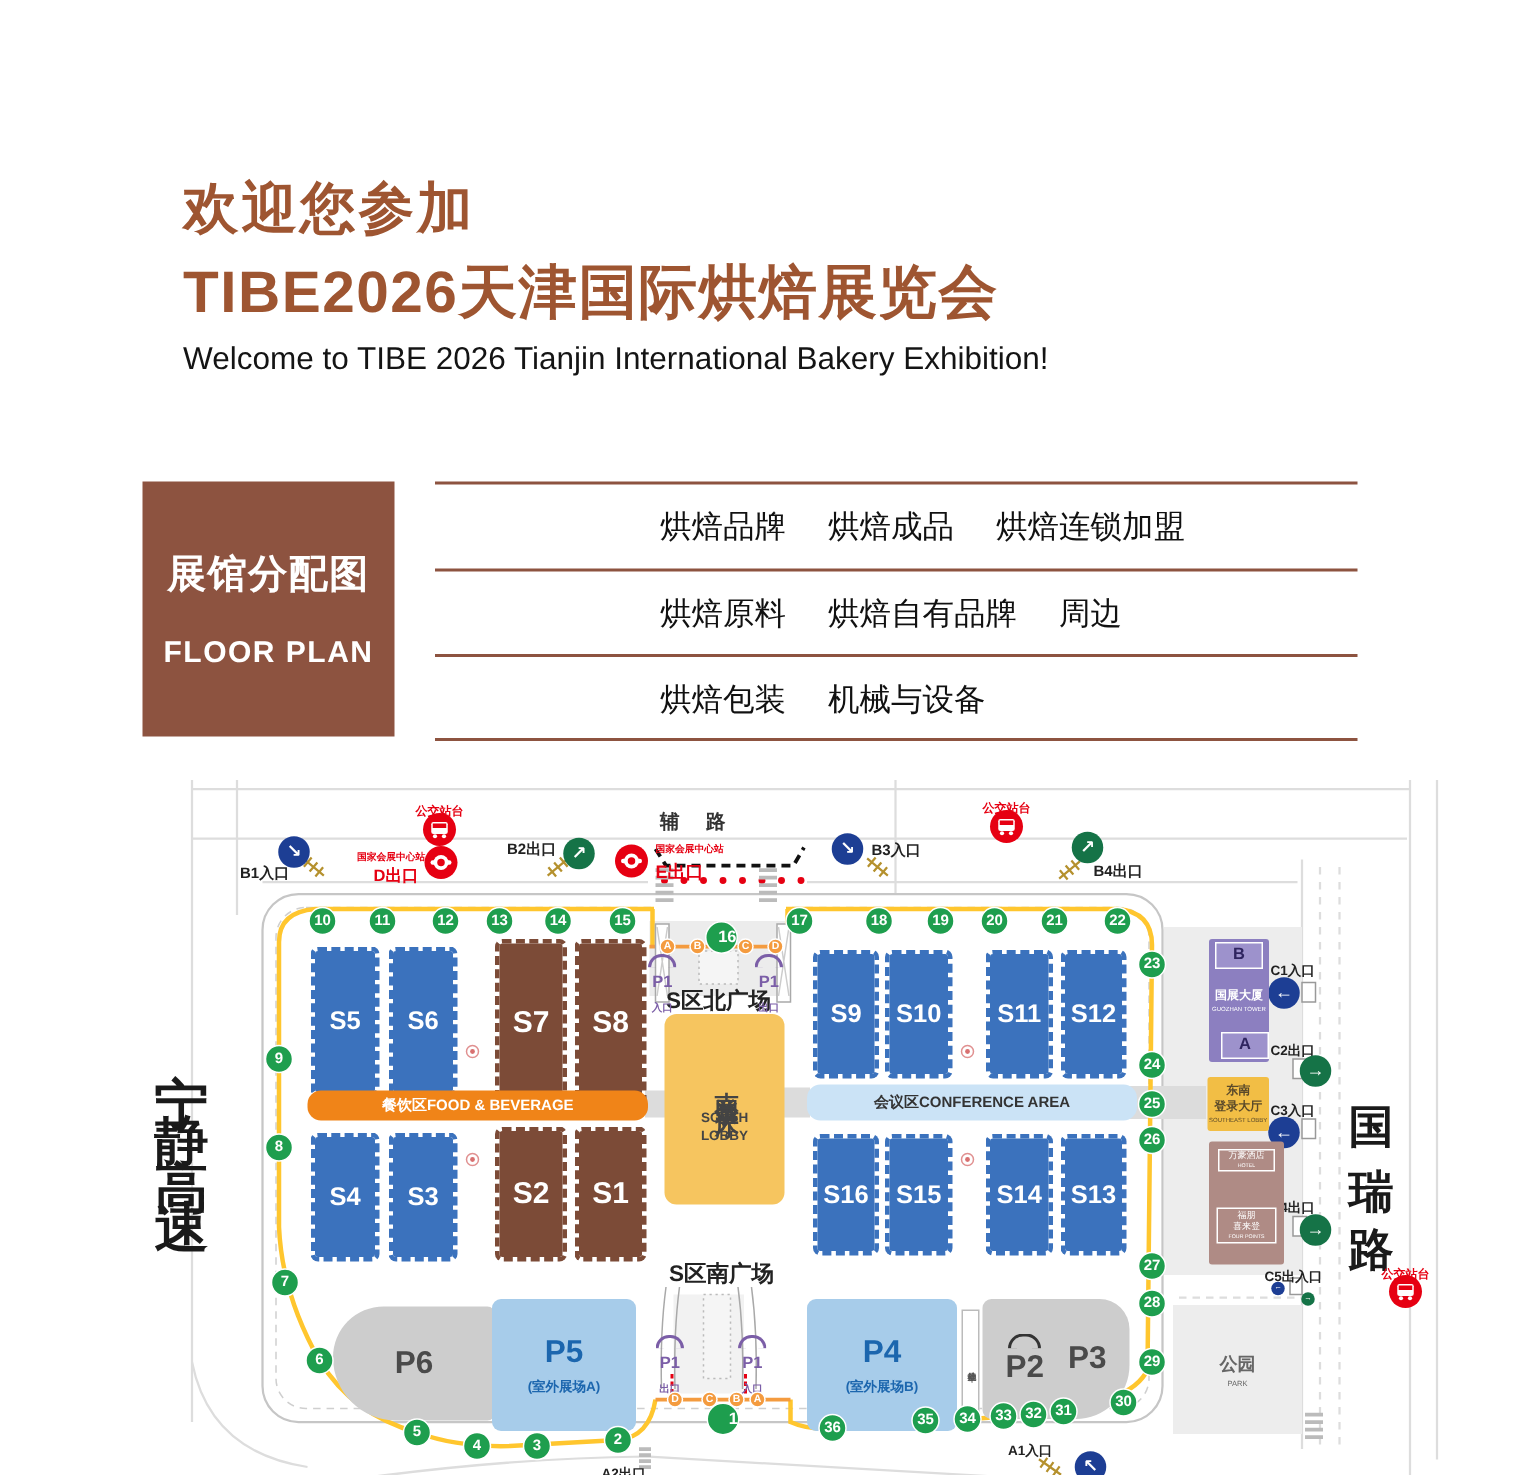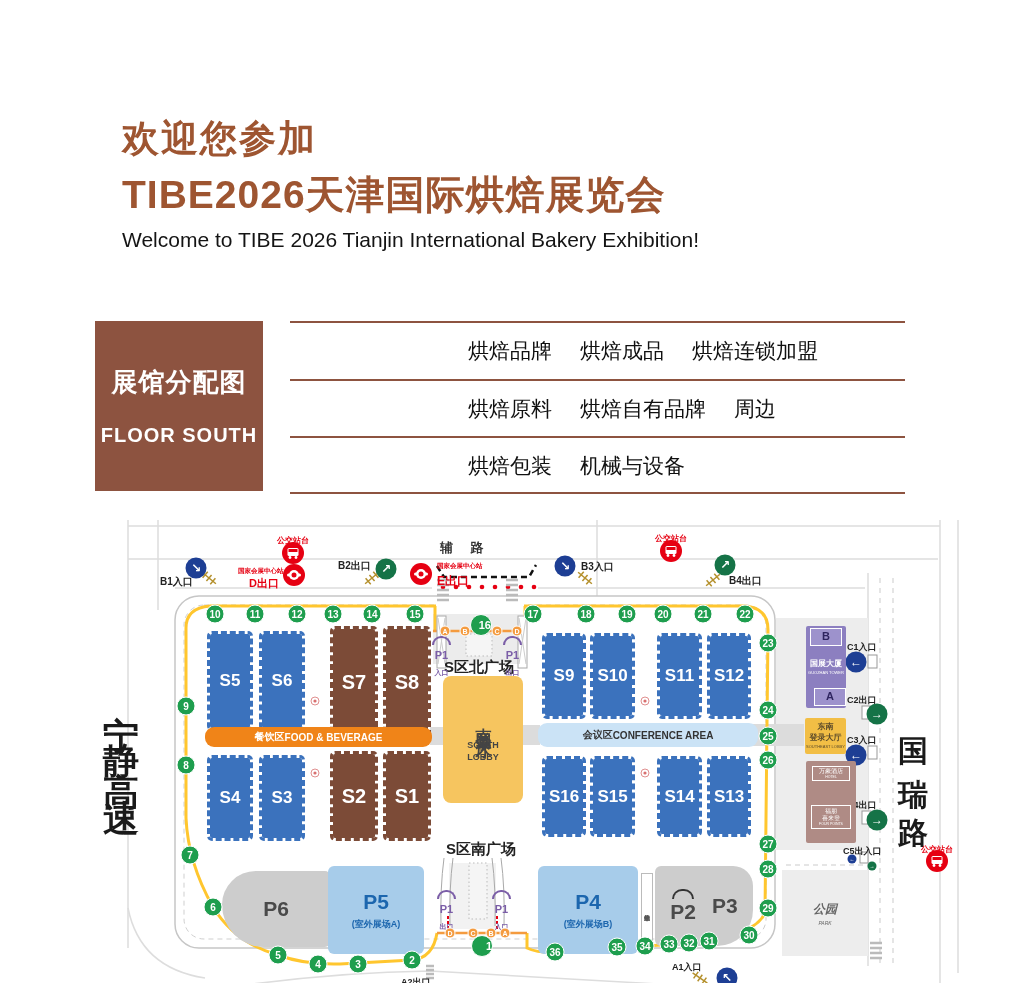--- a/index.html
+++ b/index.html
@@ -12,21 +12,21 @@
   .title1{left:122px;top:86px;font-size:37px;font-weight:900;color:#9E5531;letter-spacing:2px;}
   .title2{left:122px;top:140px;font-size:39px;font-weight:900;color:#9E5531;letter-spacing:1px;}
   .subtitle{left:122px;top:200px;font-size:21px;font-weight:500;color:#141414;}
 
   
   .legend-box{left:95px;top:293px;width:168px;height:170px;background:#8D5340;color:#fff;
               display:flex;flex-direction:column;justify-content:center;align-items:center;gap:24px;}
   .legend-box .zh{font-size:26px;font-weight:900;letter-spacing:1px;}
   .legend-box .en{font-size:20px;font-weight:600;letter-spacing:1px;}
   .legend-line{left:290px;width:615px;height:2px;background:#8D5340;}
-  .legend-row{left:280px;width:615px;height:56px;display:flex;align-items:center;color:#111;gap:38px;}
+  .legend-row{left:290px;width:615px;height:56px;display:flex;align-items:center;color:#111;}
   .legend-row .hall{width:150px;padding-left:30px;font-size:21px;}
   .legend-row .items{display:flex;gap:28px;font-size:21px;}
 
   
   .map{left:0;top:490px;width:1024px;height:493px;}
   .map svg.base{position:absolute;left:0;top:0;}
 
   .roadname-w{left:96px;top:168px;writing-mode:vertical-rl;text-orientation:upright;
               font-size:36px;font-weight:900;color:#1a1a1a;letter-spacing:28px;}
   .roadname-e{left:892px;top:196px;writing-mode:vertical-rl;text-orientation:upright;
@@ -93,38 +93,38 @@
   .selobby .z2{font-size:8px;font-weight:900;}
   .selobby .en{font-size:4px;margin-top:1px;}
 
   .hotel{left:806px;top:243px;width:50px;height:82px;background:#AF8B85;border-radius:2px;}
   .hotel .tag{position:absolute;border:1px solid #fff;color:#fff;text-align:center;line-height:1.15;}
   .hotel .t1{left:6px;top:5px;width:36px;font-size:6px;padding:1px 0;}
   .hotel .t2{left:5px;top:44px;width:38px;font-size:6px;padding:2px 0;}
   .hotel .sub{font-size:3.5px;display:block;}
 
   .park{left:782px;top:352px;width:86px;height:86px;background:#EDEDED;color:#666;
-        display:flex;flex-direction:column;align-items:center;justify-content:center;font-style:italic;}
+        display:flex;flex-direction:column;align-items:center;justify-content:center;}
   .park .zh{font-size:12px;font-weight:700;}
   .park .en{font-size:5px;margin-top:2px;}
 
   .busstop{color:#E60012;font-size:8px;font-weight:800;}
 </style>
 </head>
 <body>
 
 <div class="page">
 
   <div class="abs title1 nowrap">欢迎您参加</div>
   <div class="abs title2 nowrap">TIBE2026天津国际烘焙展览会</div>
   <div class="abs subtitle nowrap">Welcome to TIBE 2026 Tianjin International Bakery Exhibition!</div>
 
   <div class="abs legend-box">
     <span class="zh">展馆分配图</span>
-    <span class="en">FLOOR SOUTH</span>
+    <span class="en">FLOOR PLAN</span>
   </div>
   <div class="abs legend-line" style="top:293px"></div>
   <div class="abs legend-row" style="top:295px">
     <span class="hall">S1馆</span>
     <span class="items">
       <span>烘焙品牌</span>
       <span>烘焙成品</span>
       <span>烘焙连锁加盟</span>
     </span>
   </div>

